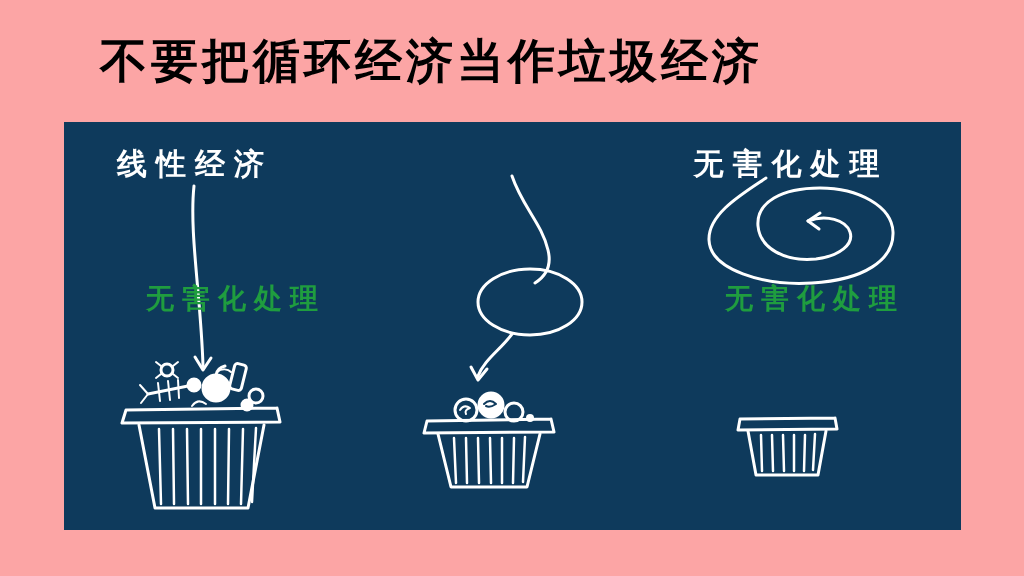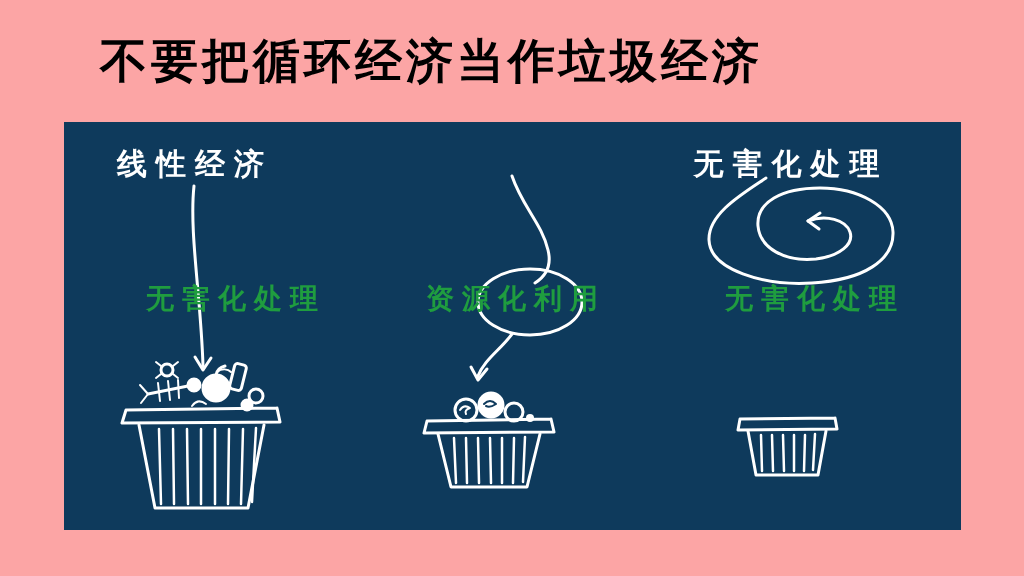--- a/index.html
+++ b/index.html
@@ -132,17 +132,16 @@
           <path stroke-width="2.5" d="M 697 313 L 698 349 M 708 313 L 709 349 M 719 313 L 720 349 M 730 313 L 730 349 M 741 313 L 740 349 M 751 312 L 749 348"></path>
         </g>
 
       </g>
     </svg>
 
     <div class="col-header" style="left:131px">线性经济</div>
     <div class="col-header" style="left:727px">无害化处理</div>
 
     <div class="col-label" style="left:172px">无害化处理</div>
-    <div class="col-label" style="left:452px">资源化利用</div>
     <div class="col-label" style="left:751px">无害化处理</div>
 
   </div>
 </div>
 
 </body></html>

